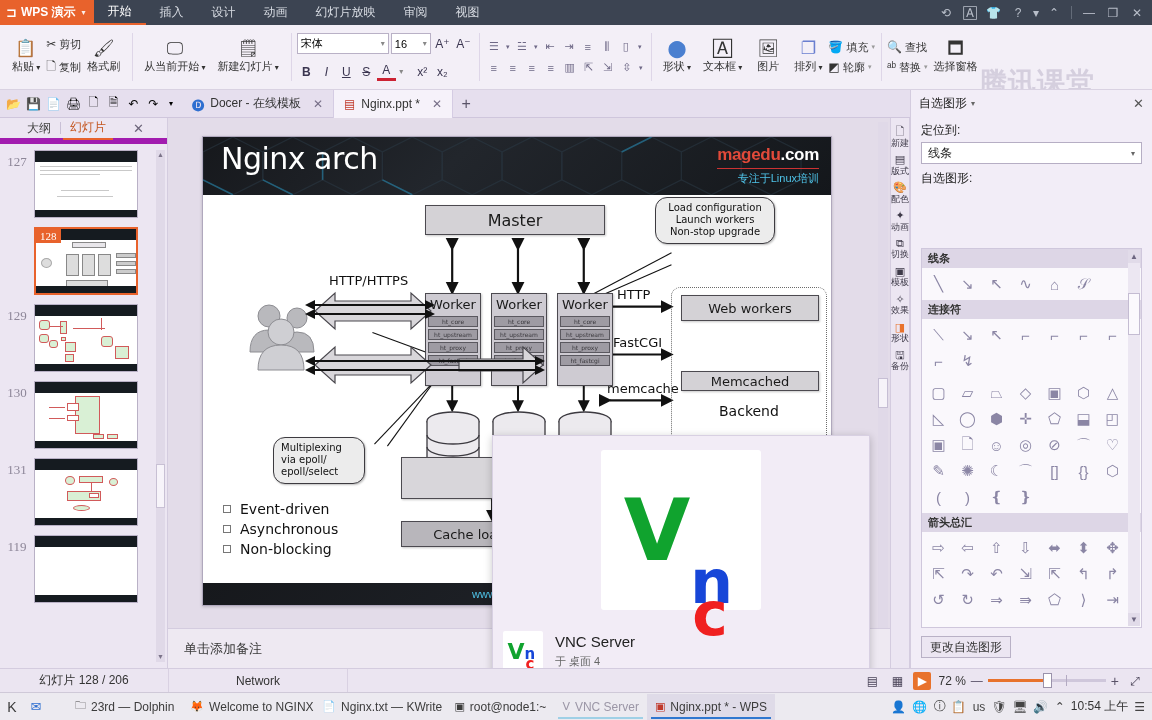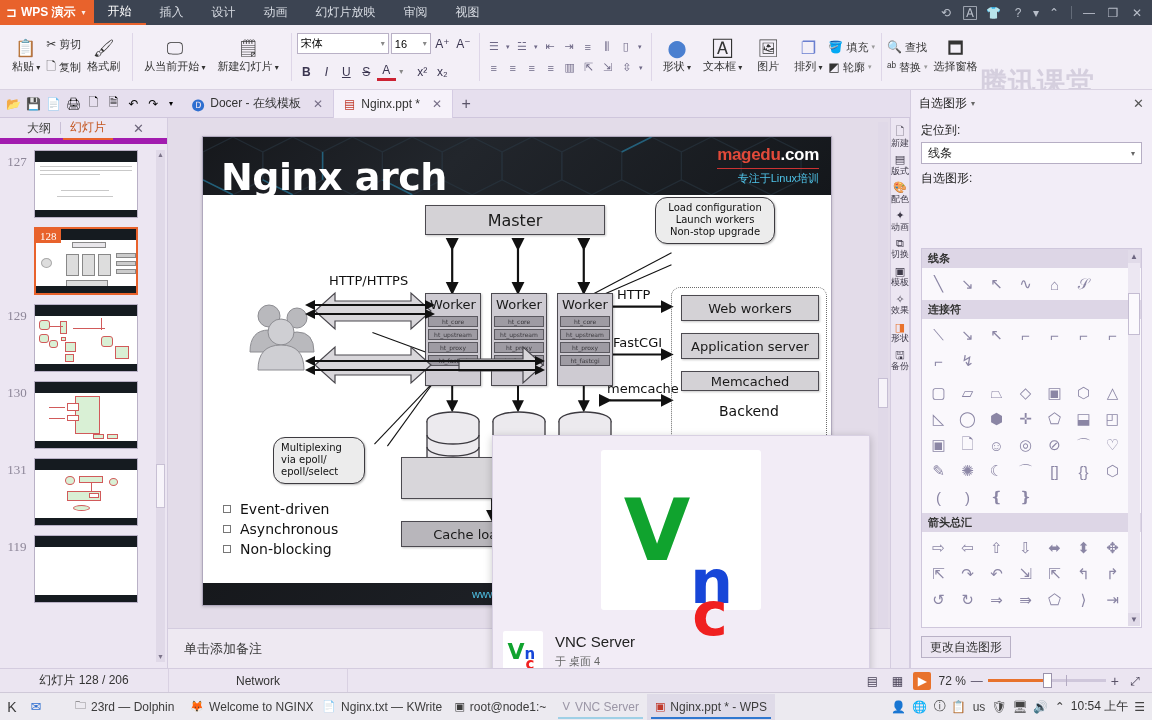--- a/index.html
+++ b/index.html
@@ -140,22 +140,22 @@
     background:#fff; border:1px solid #b0a8bd; box-shadow:0 1px 3px rgba(0,0,0,.18);
     overflow:hidden;
   }
   .slide-hdr {
     position:absolute; left:0; top:0; width:100%; height:58px;
     background:linear-gradient(135deg,#16181c 0%,#22262c 40%,#14171b 100%);
     overflow:hidden;
   }
   .hexes { position:absolute; inset:0; opacity:.55; }
   .slide-title {
-    position:absolute; left:18px; top:18px; color:#fff;
-    font-size:38px; font-weight:bold; font-family:"DejaVu Sans",sans-serif;
+    position:absolute; left:18px; top:4px; color:#fff;
+    font-size:30px; font-weight:normal; font-family:"DejaVu Sans",sans-serif;
     letter-spacing:-.5px;
   }
   .brand { position:absolute; right:12px; top:8px; text-align:right; }
   .brand .b1 { color:#e24a3a; font-size:17px; font-weight:bold; letter-spacing:-.3px;}
   .brand .b1 .dom { color:#fff; }
   .brand .b2 { color:#4fc3e8; font-size:11px; margin-top:3px; border-top:1px solid #c33; padding-top:2px;}
   .slide-ftr {
     position:absolute; left:0; bottom:0; width:100%; height:22px;
     background:linear-gradient(135deg,#16181c,#24282f);
     display:flex; align-items:center; justify-content:center;
@@ -778,21 +778,20 @@
           <div>via epoll/</div>
           <div>epoll/select</div>
         </div>
 
         <div class="lbl" style="left:414px;top:92px;font-size:13px;">HTTP</div>
         <div class="lbl" style="left:410px;top:140px;font-size:13px;">FastCGI</div>
         <div class="lbl" style="left:404px;top:186px;font-size:13px;">memcache</div>
 
         <div class="backend-box" style="left:468px;top:92px;width:156px;height:160px;"></div>
         <div class="dbox" style="left:478px;top:100px;width:138px;height:26px;font-size:13px;">Web workers</div>
-        <div class="dbox" style="left:478px;top:138px;width:138px;height:26px;font-size:13px;">Application server</div>
         <div class="dbox" style="left:478px;top:176px;width:138px;height:20px;font-size:13px;">Memcached</div>
         <div class="lbl" style="left:516px;top:208px;font-size:14px;">Backend</div>
 
         <svg style="position:absolute;left:222px;top:216px;" width="56" height="60" viewBox="0 0 56 60">
           <g fill="#eceaee" stroke="#3c3a40" stroke-width="1.3">
             <ellipse cx="28" cy="10" rx="26" ry="9"></ellipse>
             <path d="M2,10 L2,48 a26,9 0 0 0 52,0 L54,10"></path>
             <path d="M2,24 a26,9 0 0 0 52,0" fill="none"></path>
             <path d="M2,36 a26,9 0 0 0 52,0" fill="none"></path>
           </g>

